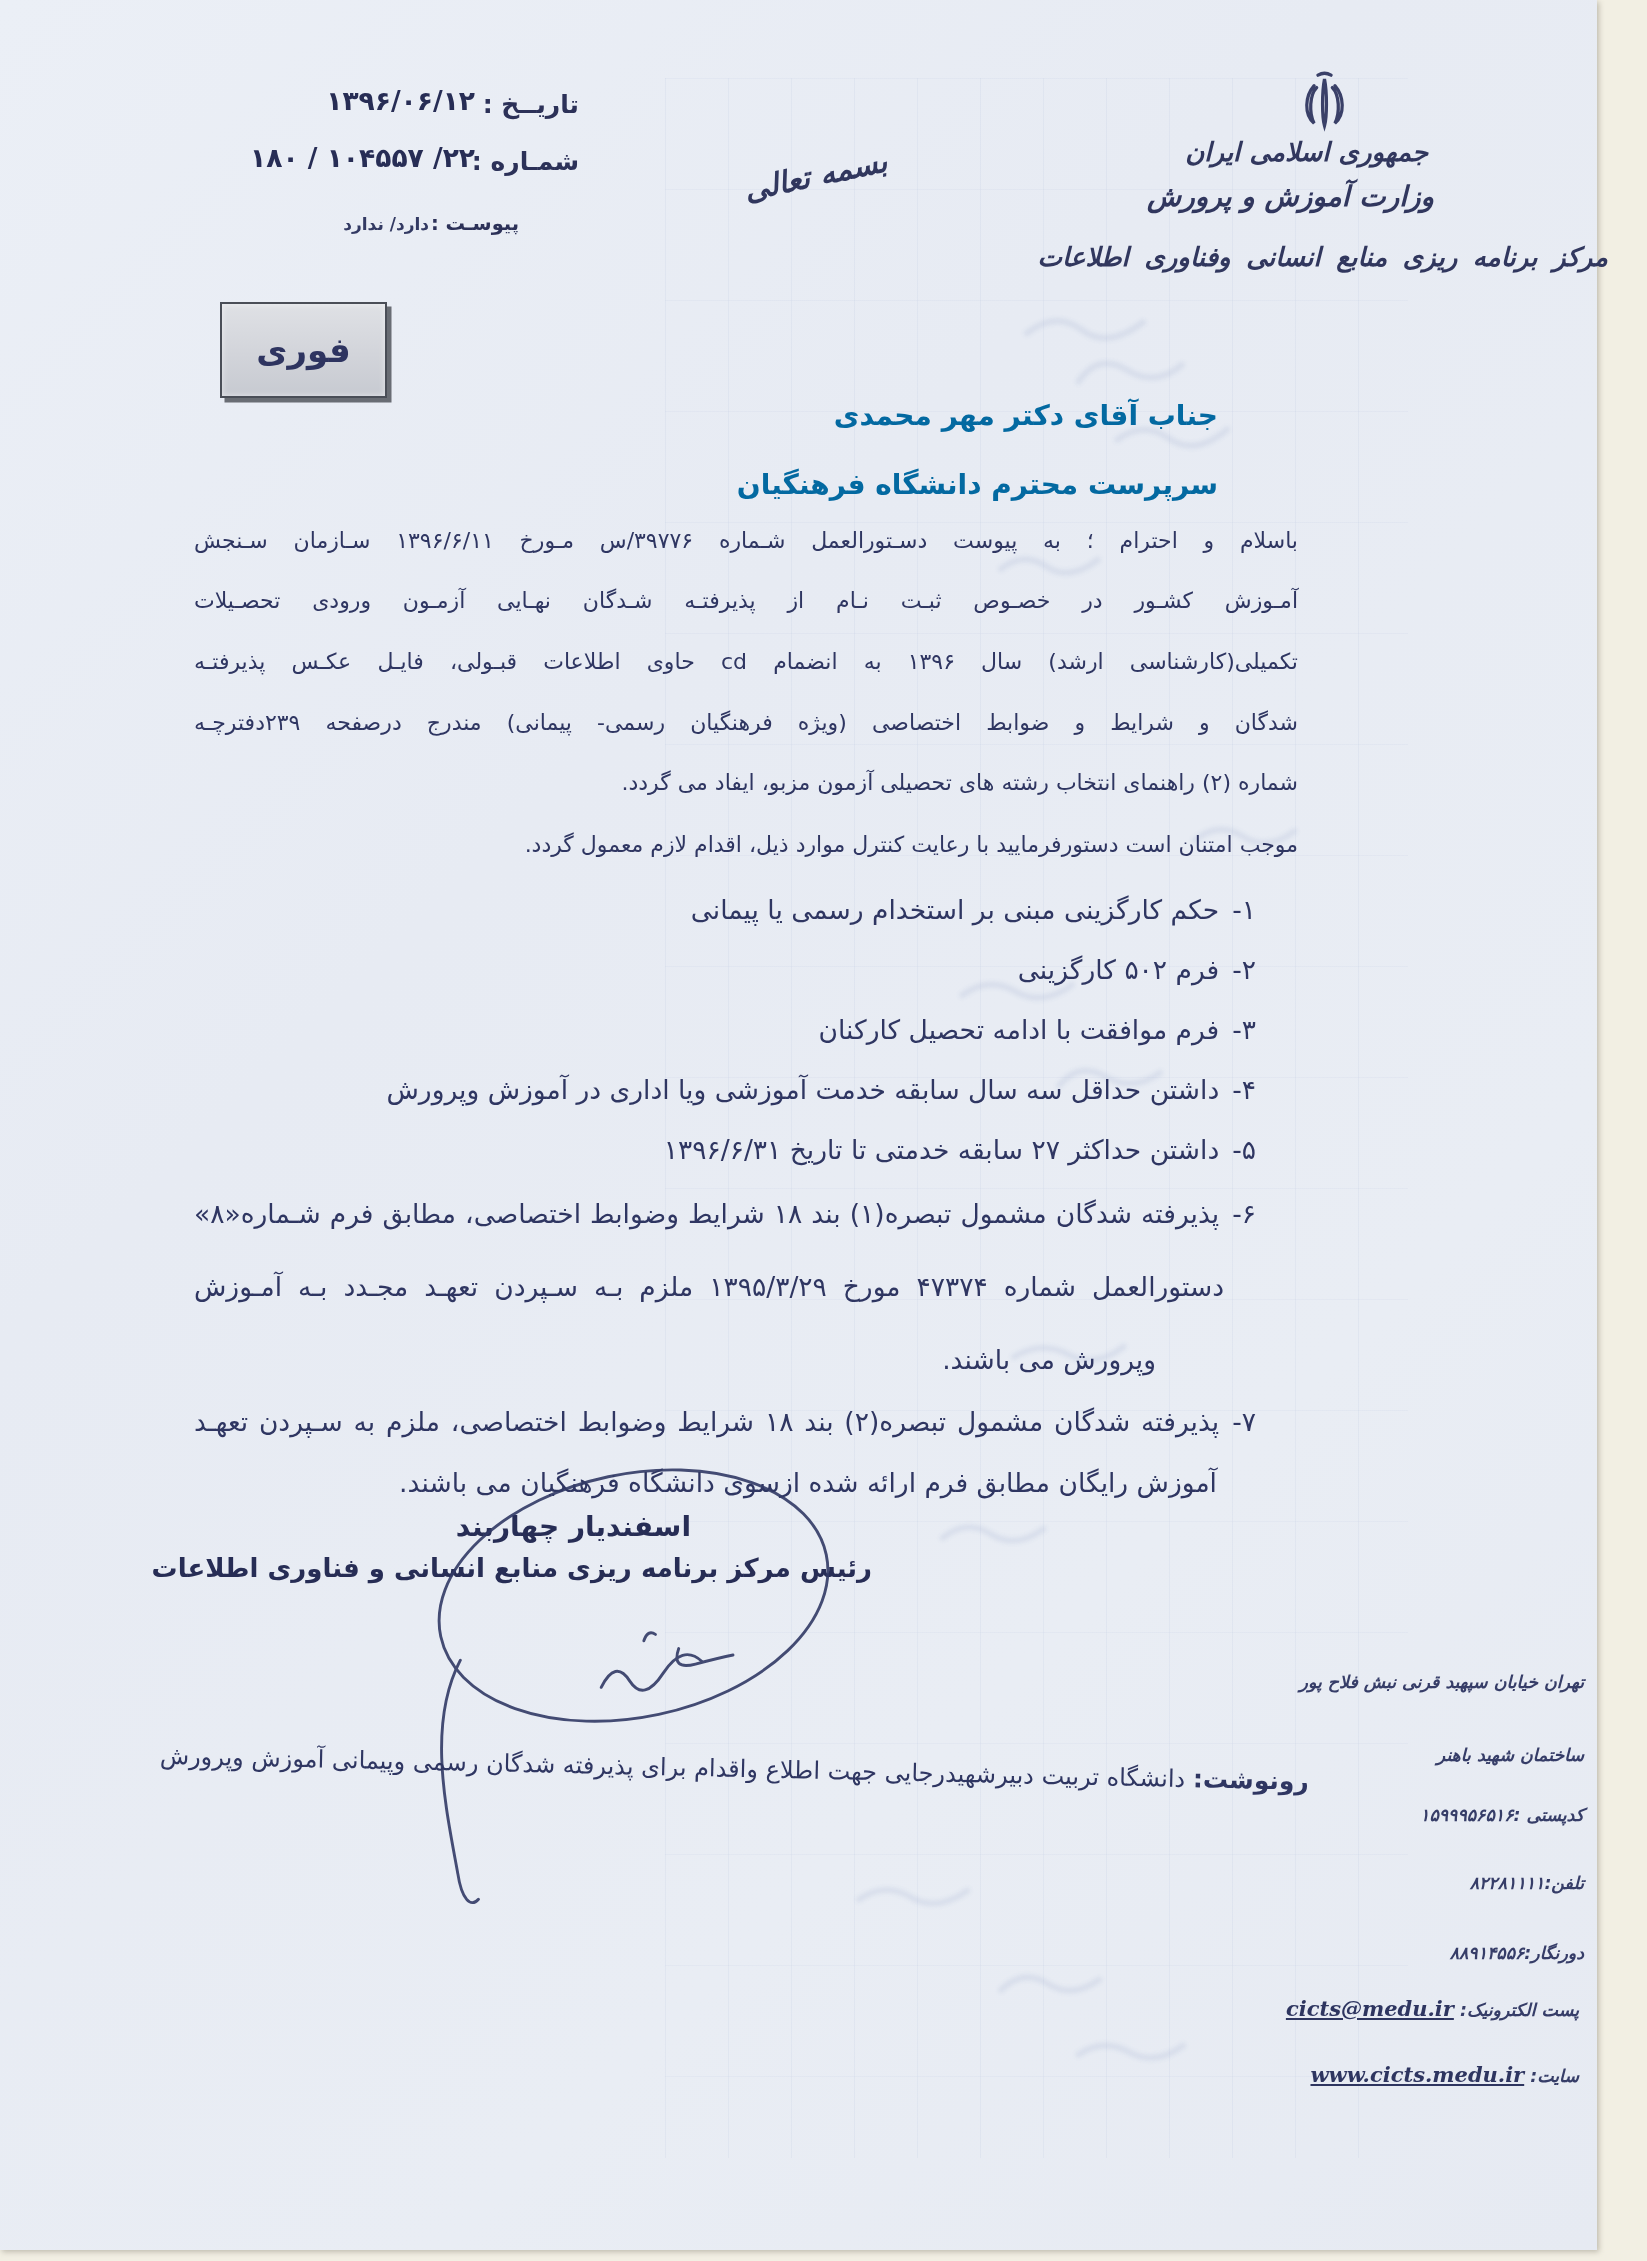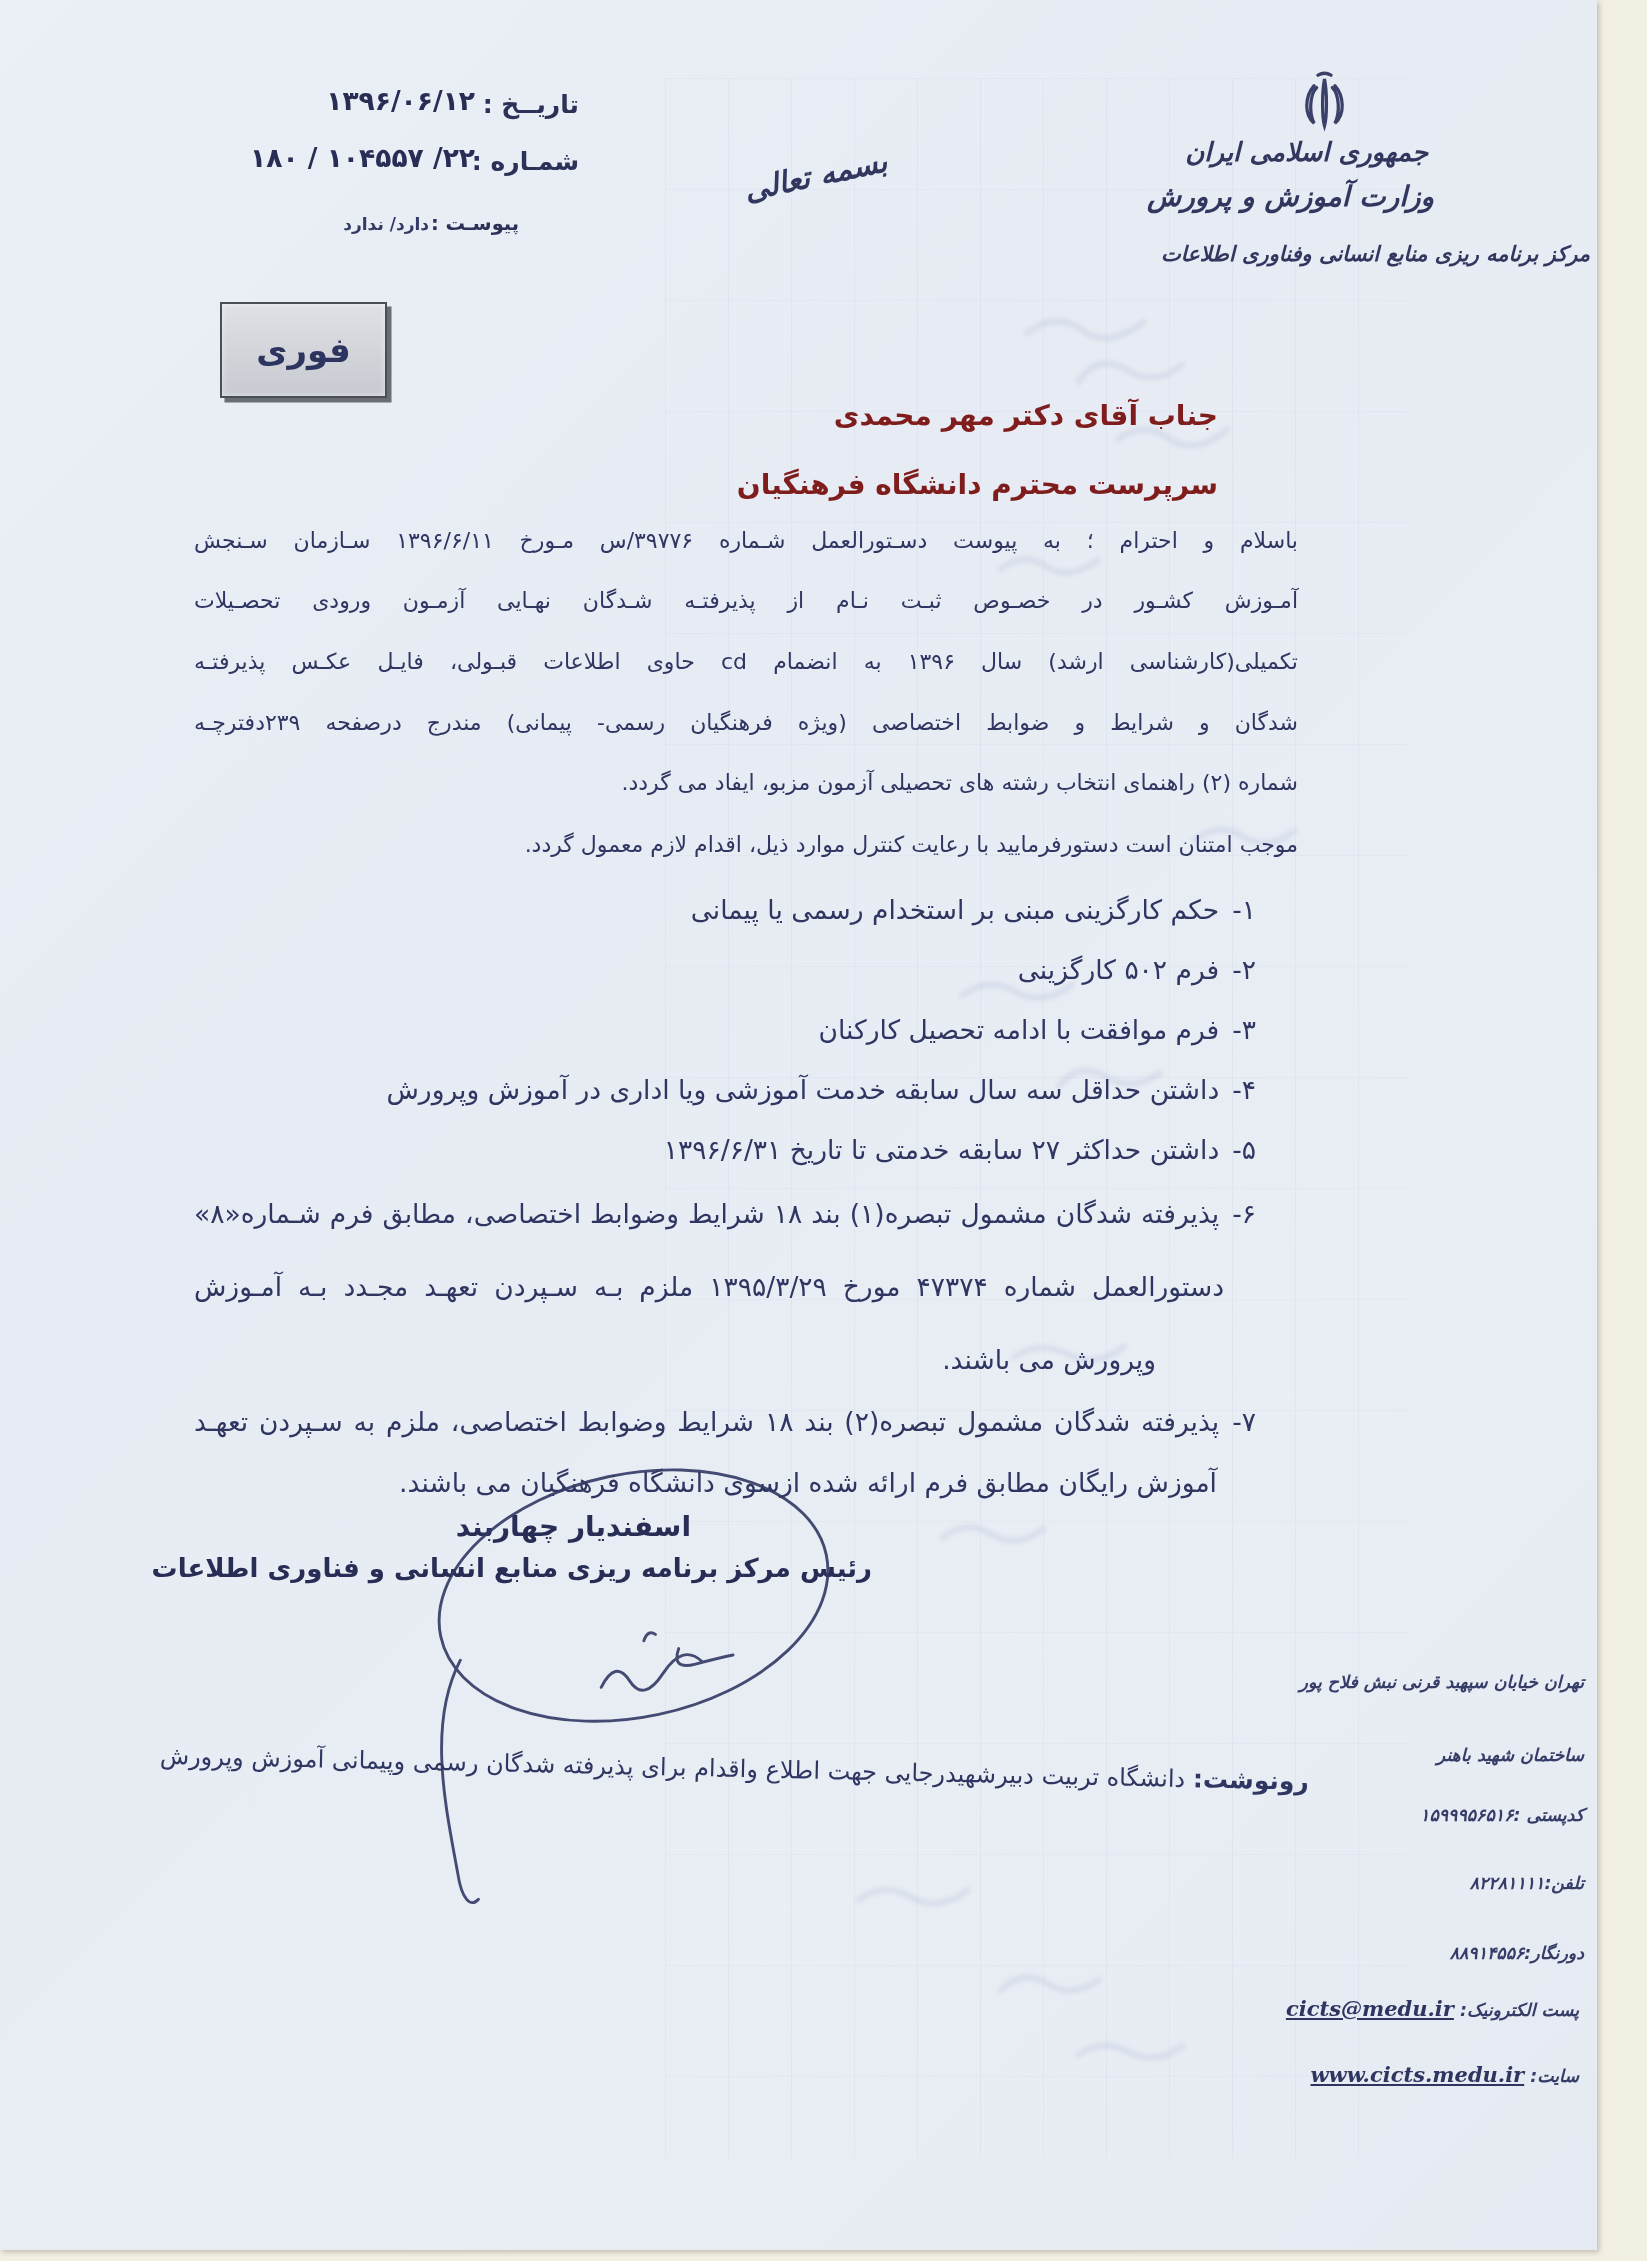--- a/index.html
+++ b/index.html
@@ -33,21 +33,21 @@
   .meta-label{font-size:25px;font-weight:700;color:#2c3158;}
   .meta-value{font-size:26.5px;font-weight:700;color:#272d55;}
   .stamp{
     left:220px;top:302px;width:163px;height:92px;
     background:linear-gradient(180deg,#dfe1e5 0%,#d2d4da 55%,#c7cad1 100%);
     border:2.6px solid #4a4e57;
     box-shadow:4.5px 4.5px 0 rgba(72,76,84,.8), inset 0 0 6.5px rgba(255,255,255,.55);
     display:flex;align-items:center;justify-content:center;
   }
   .stamp span{font-size:34px;font-weight:700;color:#2e3460;}
-  .recipient{font-size:28px;font-weight:700;color:#7f1d1d;}
+  .recipient{font-size:28px;font-weight:700;color:#0369a1;}
   .sig-name{font-size:28px;font-weight:700;color:#272d55;}
   .sig-title{font-size:26px;font-weight:700;color:#272d55;}
   .cc-line{font-size:24px;color:#2f3662;transform:rotate(1.3deg);}
   .cc-line b{font-size:25px;}
   .foot{font-size:17.4px;font-style:italic;font-weight:600;color:#363d68;}
   .ltr{direction:ltr;unicode-bidi:isolate;}
   .link{
     font-family:"DejaVu Serif",serif;font-style:italic;font-weight:700;font-size:21px;
     text-decoration:underline;color:#2e3560;text-align:right;
   }
@@ -80,21 +80,21 @@
   <svg class="abs" style="left:1292px;top:70px;" width="65" height="65" viewBox="0 0 100 100">
     <g fill="none" stroke="#3a4068" stroke-width="5" stroke-linecap="round">
       <path d="M50,14 C46,34 46,72 50,86 C54,72 54,34 50,14 Z"></path>
       <path d="M34,24 C20,40 18,68 34,82 C26,66 27,38 38,27"></path>
       <path d="M66,24 C80,40 82,68 66,82 C74,66 73,38 62,27"></path>
       <path d="M40,8 Q50,2 60,8"></path>
     </g>
   </svg>
   <div class="abs rtl callig" style="left:1221px;top:137px;width:207px;text-align:center;font-size:26px;">جمهوری اسلامی ایران</div>
   <div class="abs rtl callig" style="left:1214px;top:180px;width:220px;text-align:center;font-size:28px;">وزارت آموزش و پرورش</div>
-  <div class="abs rtl callig" style="left:1143px;top:242px;width:465px;text-align:center;font-size:21px;">مرکز برنامه ریزی منابع انسانی وفناوری اطلاعات</div>
+  <div class="abs rtl callig" style="left:1143px;top:242px;width:465px;text-align:center;font-size:26px;font-family:Liberation Mono, monospace;">مرکز برنامه ریزی منابع انسانی وفناوری اطلاعات</div>
 
   <div class="abs callig" style="left:743px;top:158px;font-size:30px;transform:rotate(-12deg);">بسمه تعالی</div>
 
   <div class="abs rtl meta-label" style="right:1068px;top:90px;">تاریــخ :</div>
   <div class="abs meta-value ltr" style="right:1172px;top:85px;">۱۳۹۶/۰۶/۱۲</div>
 
   <div class="abs rtl meta-label" style="right:1068px;top:147px;">شمـاره :</div>
   <div class="abs meta-value ltr" style="right:1172px;top:142px;">۱۸۰ / ۱۰۴۵۵۷ /۲۲</div>
 
   <div class="abs rtl meta-label" style="right:1128px;top:212px;font-size:19.4px;">پیوسـت :</div>

